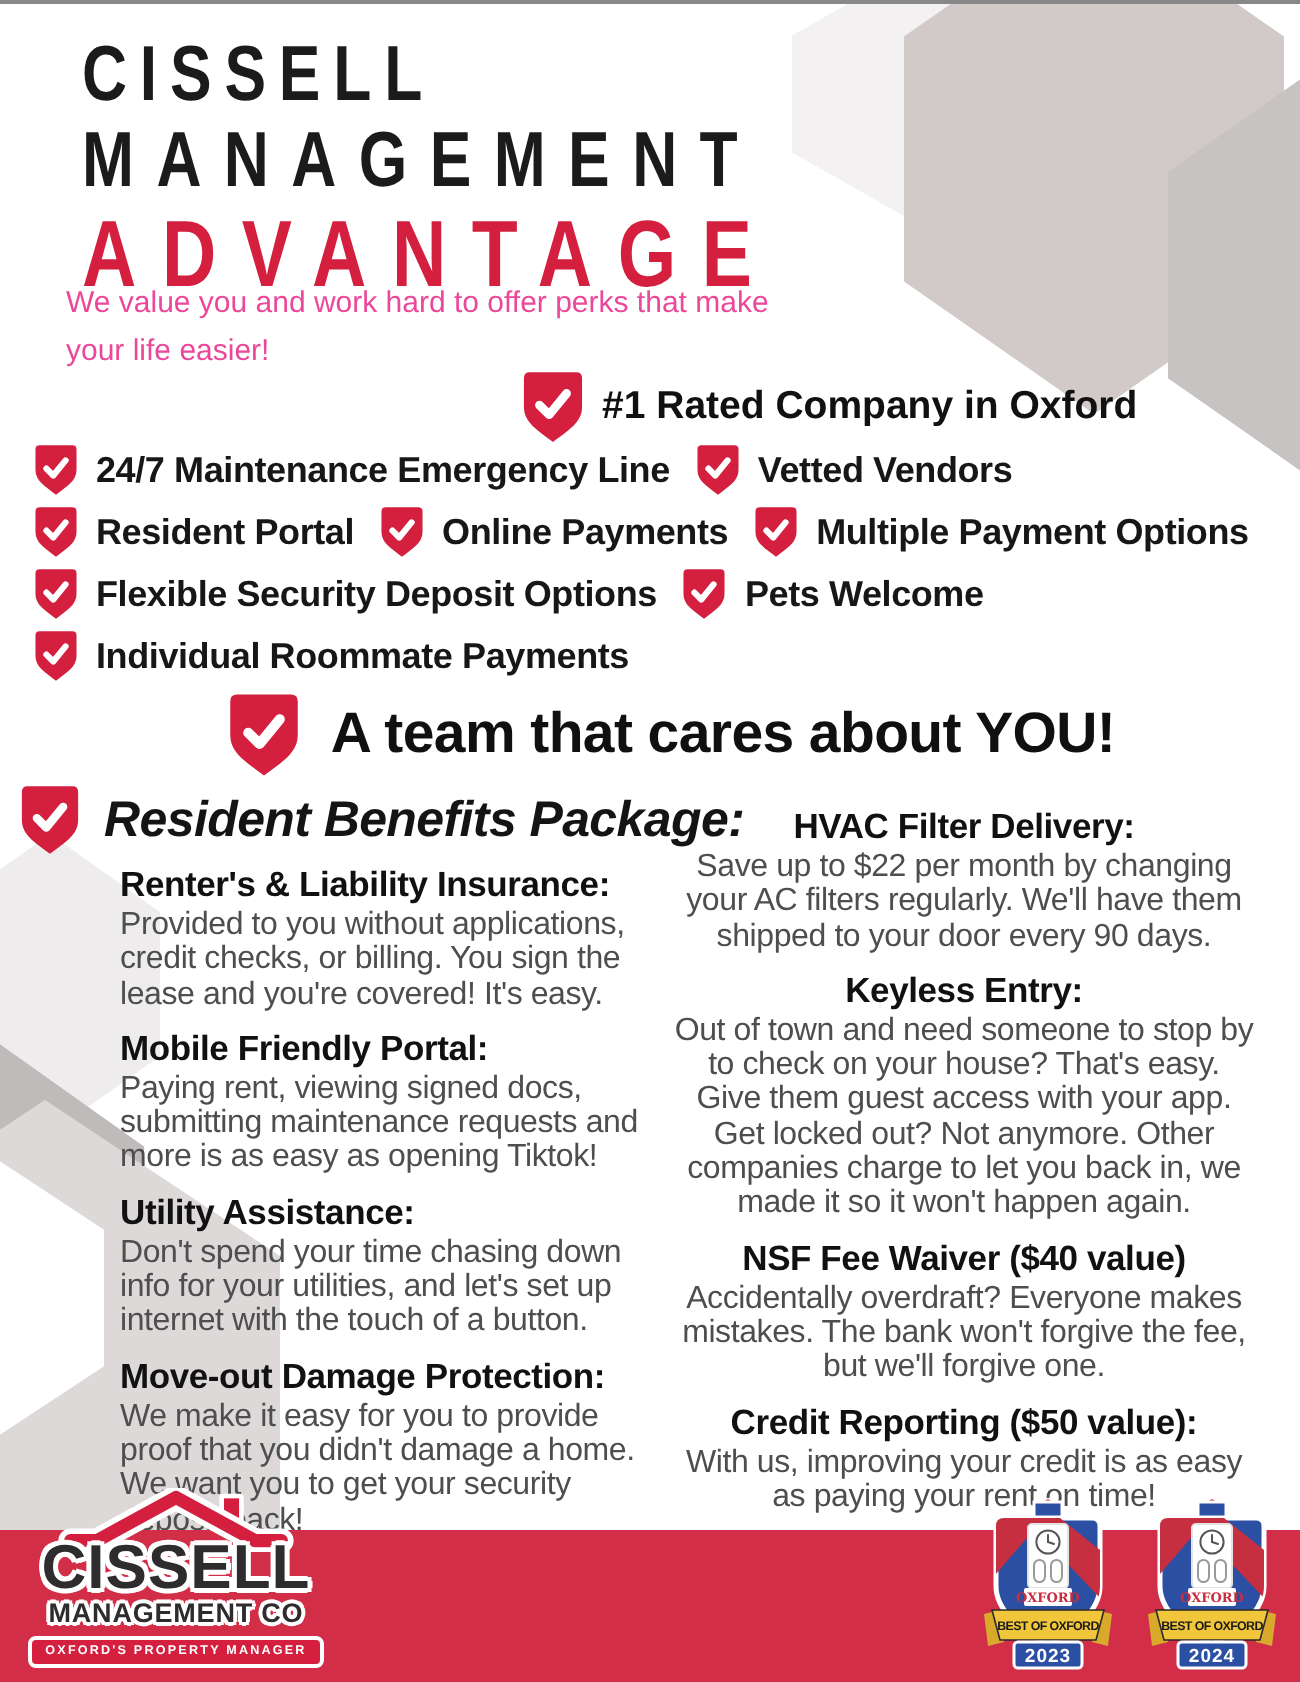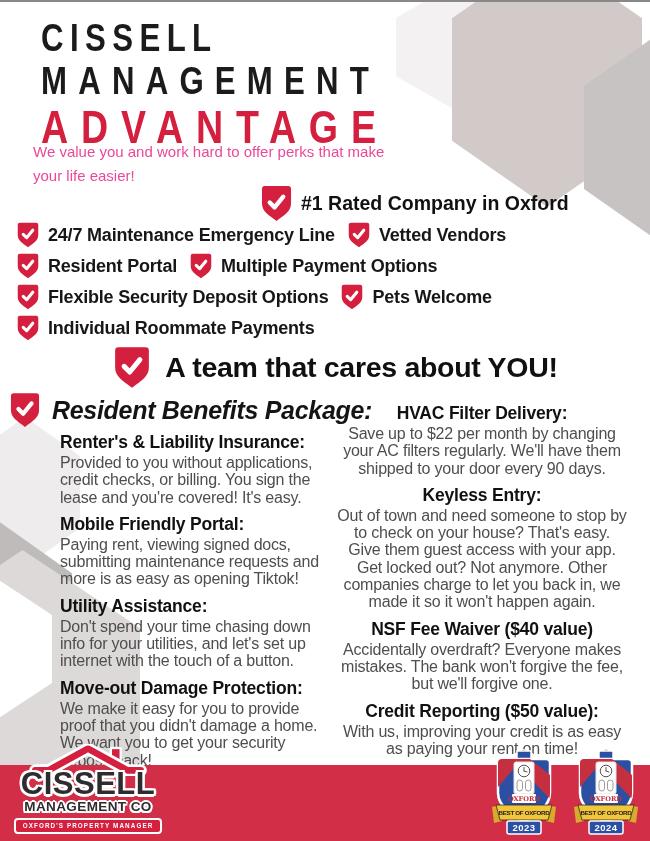--- a/index.html
+++ b/index.html
@@ -149,20 +149,27 @@
         <span class="perk-label">Vetted Vendors</span>
       </div>
     </div>
     <div class="perk-row">
       <div class="perk">
         <svg class="shield" viewBox="0 0 32 38">
             <path class="sh-bg" d="M4 1 H28 Q31 1 31 4 V19 C31 27 24 31 16 37 C8 31 1 27 1 19 V4 Q1 1 4 1 Z"></path>
             <path class="sh-check" d="M9 18 L14 23 L23 12"></path>
           </svg>
         <span class="perk-label">Resident Portal</span>
+      </div>
+      <div class="perk">
+        <svg class="shield" viewBox="0 0 32 38">
+            <path class="sh-bg" d="M4 1 H28 Q31 1 31 4 V19 C31 27 24 31 16 37 C8 31 1 27 1 19 V4 Q1 1 4 1 Z"></path>
+            <path class="sh-check" d="M9 18 L14 23 L23 12"></path>
+          </svg>
+        <span class="perk-label">Online Payments</span>
       </div>
       <div class="perk">
         <svg class="shield" viewBox="0 0 32 38">
             <path class="sh-bg" d="M4 1 H28 Q31 1 31 4 V19 C31 27 24 31 16 37 C8 31 1 27 1 19 V4 Q1 1 4 1 Z"></path>
             <path class="sh-check" d="M9 18 L14 23 L23 12"></path>
           </svg>
         <span class="perk-label">Multiple Payment Options</span>
       </div>
     </div>
     <div class="perk-row">

